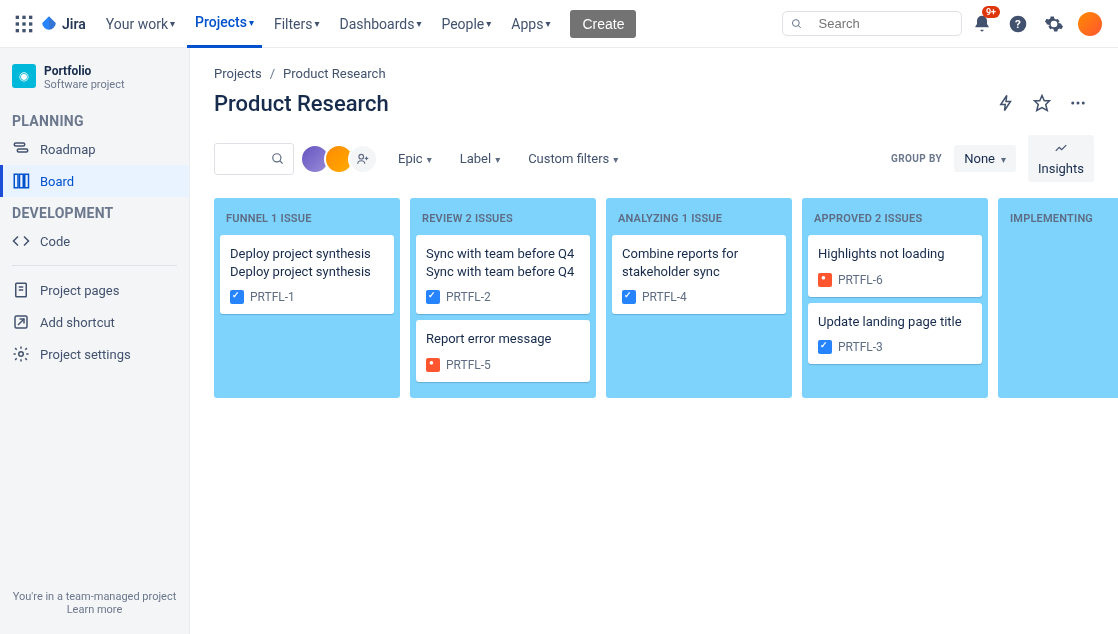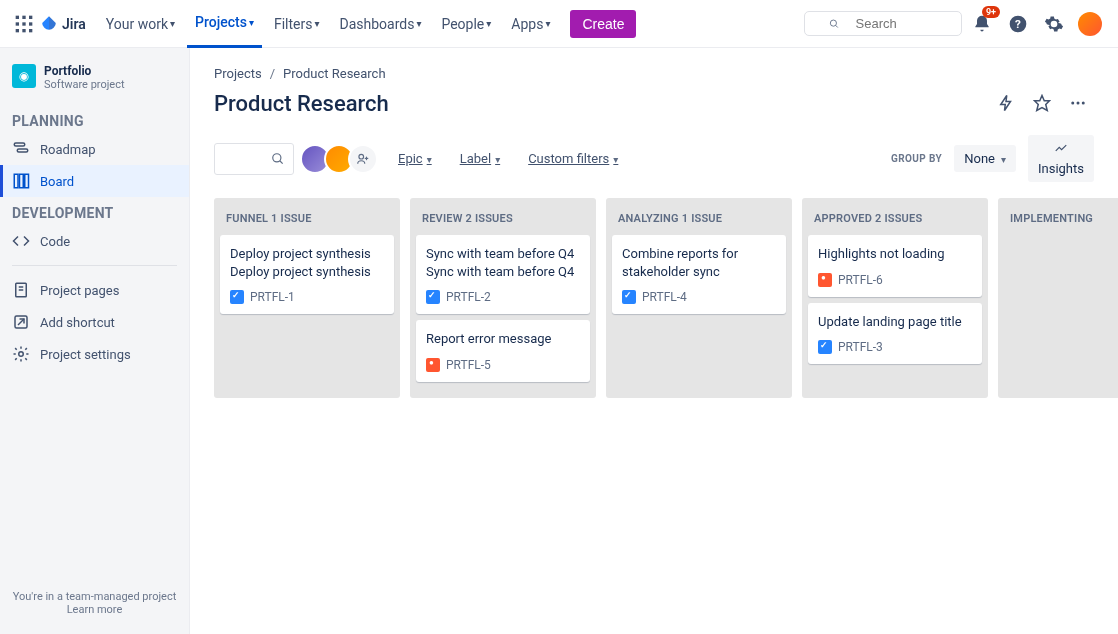--- a/index.html
+++ b/index.html
@@ -6,23 +6,23 @@
 body { font-family: -apple-system, BlinkMacSystemFont, "Segoe UI", Roboto, sans-serif; font-size: 14px; color: #172B4D; background: #fff; width: 1118px; height: 634px; overflow: hidden; }
 
 
 .topnav { display: flex; align-items: center; height: 48px; border-bottom: 1px solid #EBECF0; padding: 0 12px; gap: 4px; }
 .topnav .app-switcher { width: 24px; height: 24px; display:flex; align-items:center; justify-content:center; cursor:pointer; border-radius:3px; }
 .topnav .logo { display:flex; align-items:center; gap:4px; font-weight:600; color:#253858; margin-right:8px; }
 .topnav .logo svg { width:18px; height:18px; }
 .nav-item { display:flex; align-items:center; gap:2px; padding: 0 8px; height:48px; color:#42526E; cursor:pointer; font-size:14px; }
 .nav-item.active { color:#0052CC; border-bottom:3px solid #0052CC; font-weight:500; }
 .nav-item .chev { font-size:10px; }
-.create-btn { background:#a21caf; color:#fff; border:none; padding:6px 12px; border-radius:3px; font-weight:500; cursor:pointer; margin-left:8px; font-size:14px; }
+.create-btn { background:#737373; color:#fff; border:none; padding:6px 12px; border-radius:3px; font-weight:500; cursor:pointer; margin-left:8px; font-size:14px; }
 .topnav .spacer { flex:1; }
-.search-box { display:flex; align-items:center; border:1px solid #DFE1E6; border-radius:5px; padding:4px 24px; width:158px; gap:16px; color:#5E6C84; }
+.search-box { display:flex; align-items:center; border:1px solid #DFE1E6; border-radius:5px; padding:4px 8px; width:180px; gap:16px; color:#5E6C84; }
 .search-box input { border:none; outline:none; font-size:13px; width:100%; color:#172B4D; }
 .icon-btn { width:32px; height:32px; display:flex; align-items:center; justify-content:center; cursor:pointer; border-radius:50%; position:relative; color:#42526E; }
 .badge { position:absolute; top:-2px; right:-2px; background:#DE350B; color:#fff; font-size:9px; border-radius:8px; padding:1px 4px; font-weight:600; }
 .avatar-img { width:24px; height:24px; border-radius:50%; background: linear-gradient(135deg,#FF8B00,#FF5630); }
 
 
 .layout { display:flex; height: calc(634px - 48px); }
 
 
 .sidebar { width:190px; background:#F4F5F7; border-right:1px solid #EBECF0; display:flex; flex-direction:column; padding:16px 0 8px; }
@@ -45,29 +45,29 @@
 .page-head { display:flex; align-items:center; margin-top:6px; }
 .page-title { font-size:22px; font-weight:500; color:#172B4D; }
 .page-actions { margin-left:auto; display:flex; gap:4px; }
 .toolbar { display:flex; align-items:center; gap:12px; margin-top:16px; }
 .mini-search { width:80px; height:32px; border:1px solid #DFE1E6; border-radius:3px; display:flex; align-items:center; justify-content:flex-end; padding:0 8px; }
 .avatar-stack { display:flex; }
 .avatar-stack .av { width:30px; height:30px; border-radius:50%; border:2px solid #fff; margin-left:-6px; }
 .av1 { background:linear-gradient(135deg,#6554C0,#998DD9); }
 .av2 { background:linear-gradient(135deg,#FF8B00,#FFAB00); }
 .av-add { background:#F4F5F7; color:#42526E; display:flex; align-items:center; justify-content:center; font-size:14px; }
-.filter-pill { display:flex; align-items:center; gap:4px; padding:6px 8px; cursor:pointer; color:#42526E; font-size:13px; border-radius:3px;text-decoration:underline; }
+.filter-pill { display:flex; align-items:center; gap:4px; padding:6px 8px; cursor:pointer; color:#42526E; font-size:13px; border-radius:3px; }
 .toolbar .spacer { flex:1; }
 .groupby-label { font-size:10px; font-weight:700; color:#6B778C; letter-spacing:0.4px; }
 .groupby-select { background:#F4F5F7; padding:6px 10px; border-radius:3px; cursor:pointer; display:flex; gap:6px; align-items:center; font-size:13px; }
 .insights-btn { background:#F4F5F7; padding:6px 10px; border-radius:3px; cursor:pointer; display:flex; gap:6px; align-items:center; font-size:13px;flex-direction:column; }
 
 
 .board { display:flex; gap:10px; margin-top:16px; }
-.column { width:186px; background:#e5e5e5; border-radius:3px; padding:6px 6px 10px; flex-shrink:0; }
+.column { width:186px; background:#7dd3fc; border-radius:3px; padding:6px 6px 10px; flex-shrink:0; }
 .col-header { font-size:11px; font-weight:600; color:#5E6C84; padding:8px 6px 10px; letter-spacing:0.2px; }
 .card { background:#fff; border-radius:3px; box-shadow:0 1px 1px rgba(9,30,66,0.2); padding:10px; margin-bottom:6px; cursor:pointer; }
 .card-title { font-size:13px; color:#172B4D; line-height:1.35; margin-bottom:10px; }
 .card-footer { display:flex; align-items:center; gap:6px; }
 .issue-icon { width:14px; height:14px; border-radius:2px; display:inline-block; }
 .issue-task { background:#2684FF; position:relative; }
 .issue-task::after { content:"✓"; color:#fff; font-size:9px; position:absolute; top:0; left:2px; font-weight:700; }
 .issue-bug { background:#FF5630; position:relative; }
 .issue-bug::after { content:"●"; color:#fff; font-size:8px; position:absolute; top:0px; left:3px; }
 .issue-key { font-size:12px; color:#5E6C84; }

